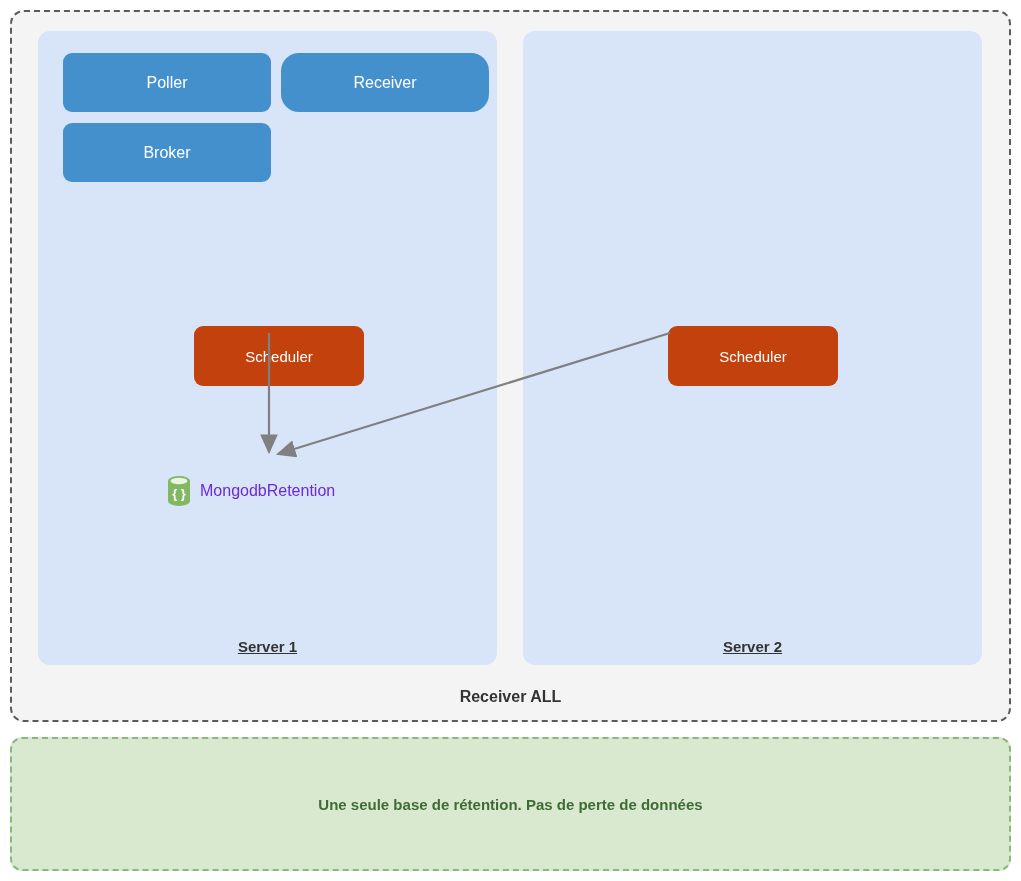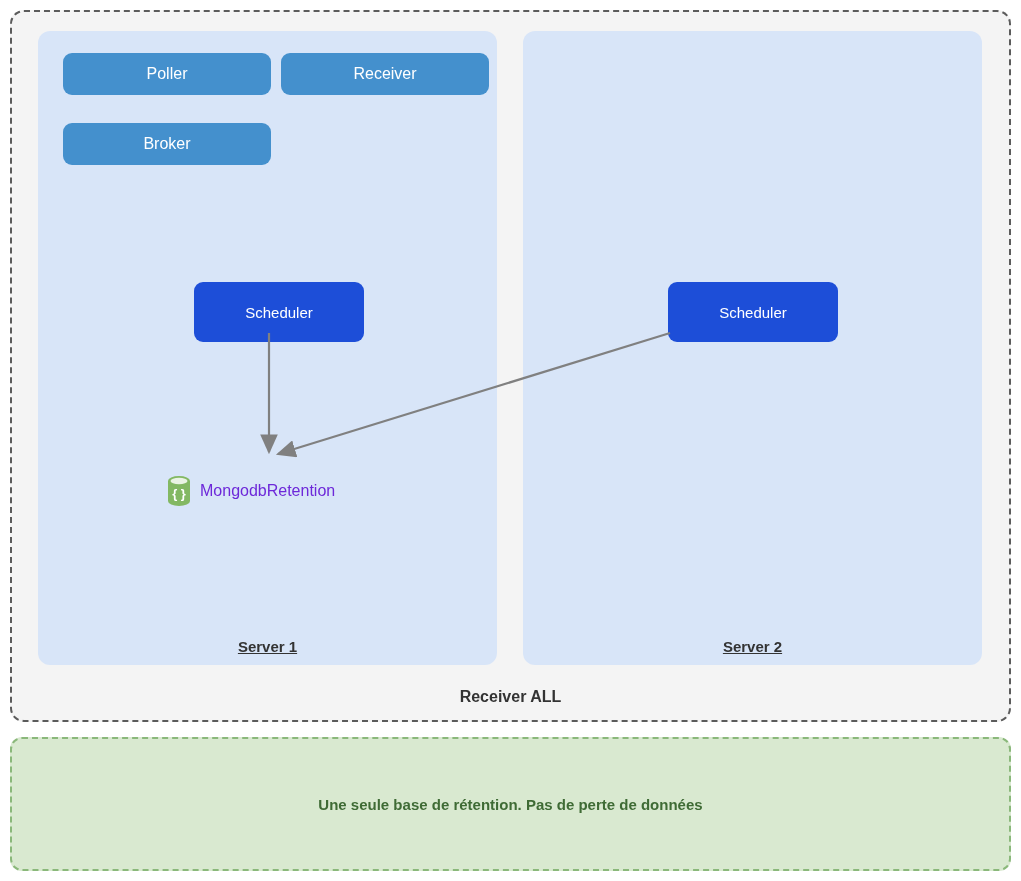--- a/index.html
+++ b/index.html
@@ -46,46 +46,47 @@
     font-size: 15px;
     font-weight: bold;
     color: #333333;
     text-decoration: underline;
   }
 
   
   .service-box {
     position: absolute;
     width: 208px;
-    height: 42px;
+    height: 59px;
     background: #4490cd;
     border-radius: 9px;
     color: #ffffff;
     font-size: 16px;
     display: flex;
     align-items: center;
     justify-content: center;
   }
   .box-poller      { left: 25px;  top: 22px; }
-  .box-receiver    { left: 243px; top: 22px; }
+  .box-receiver    { left: 243px; top: 22px; border-radius: 18px; }
   .box-broker      { left: 25px;  top: 92px; }
   .box-reactionner { left: 243px; top: 92px; }
 
   
   .scheduler-box {
     position: absolute;
     width: 170px;
     height: 60px;
-    background: #1d4ed8;
+    background: #c2410c;
     border-radius: 9px;
     color: #ffffff;
     font-size: 15px;
     display: flex;
     align-items: center;
     justify-content: center;
+    margin-top: 44px;
   }
   .scheduler-1 { left: 156px; top: 251px; }
   .scheduler-2 { left: 145px; top: 251px; }
 
   
   .retention-node {
     position: absolute;
     left: 128px;
     top: 445px;
     display: flex;

